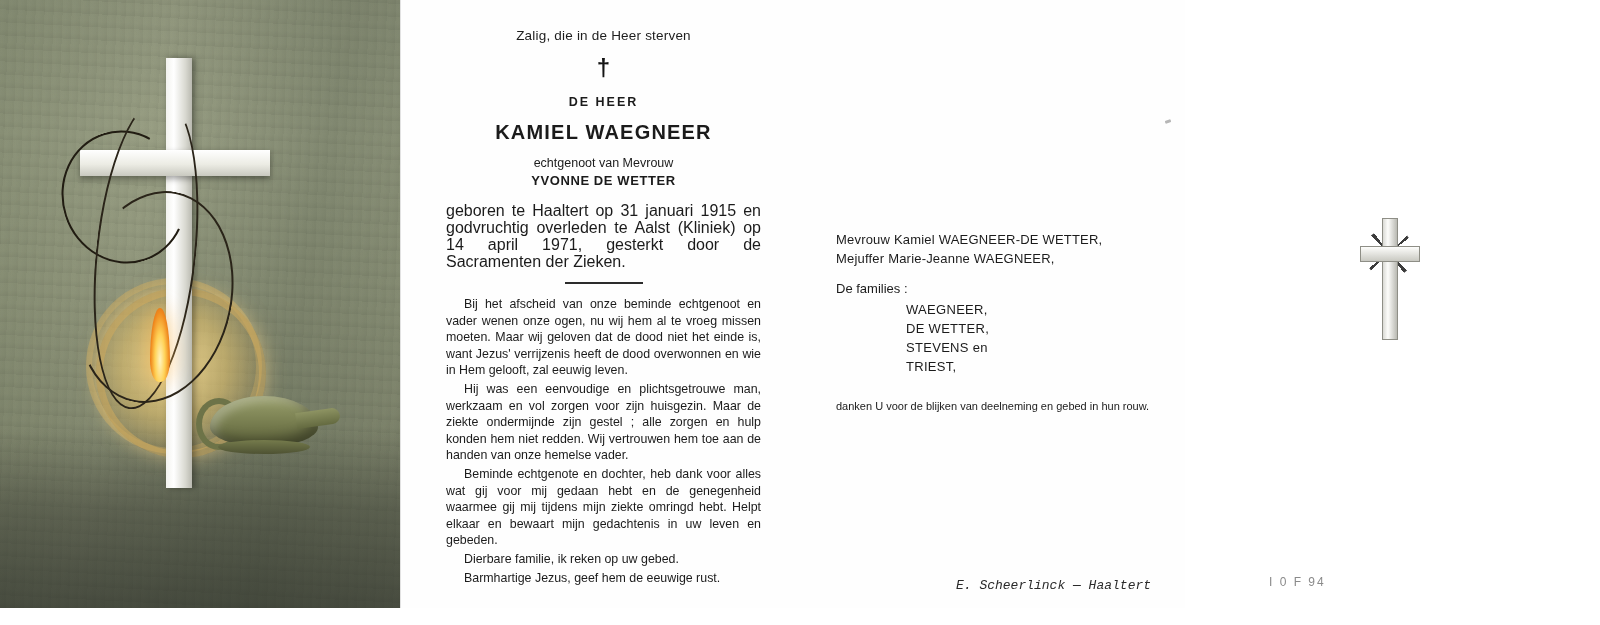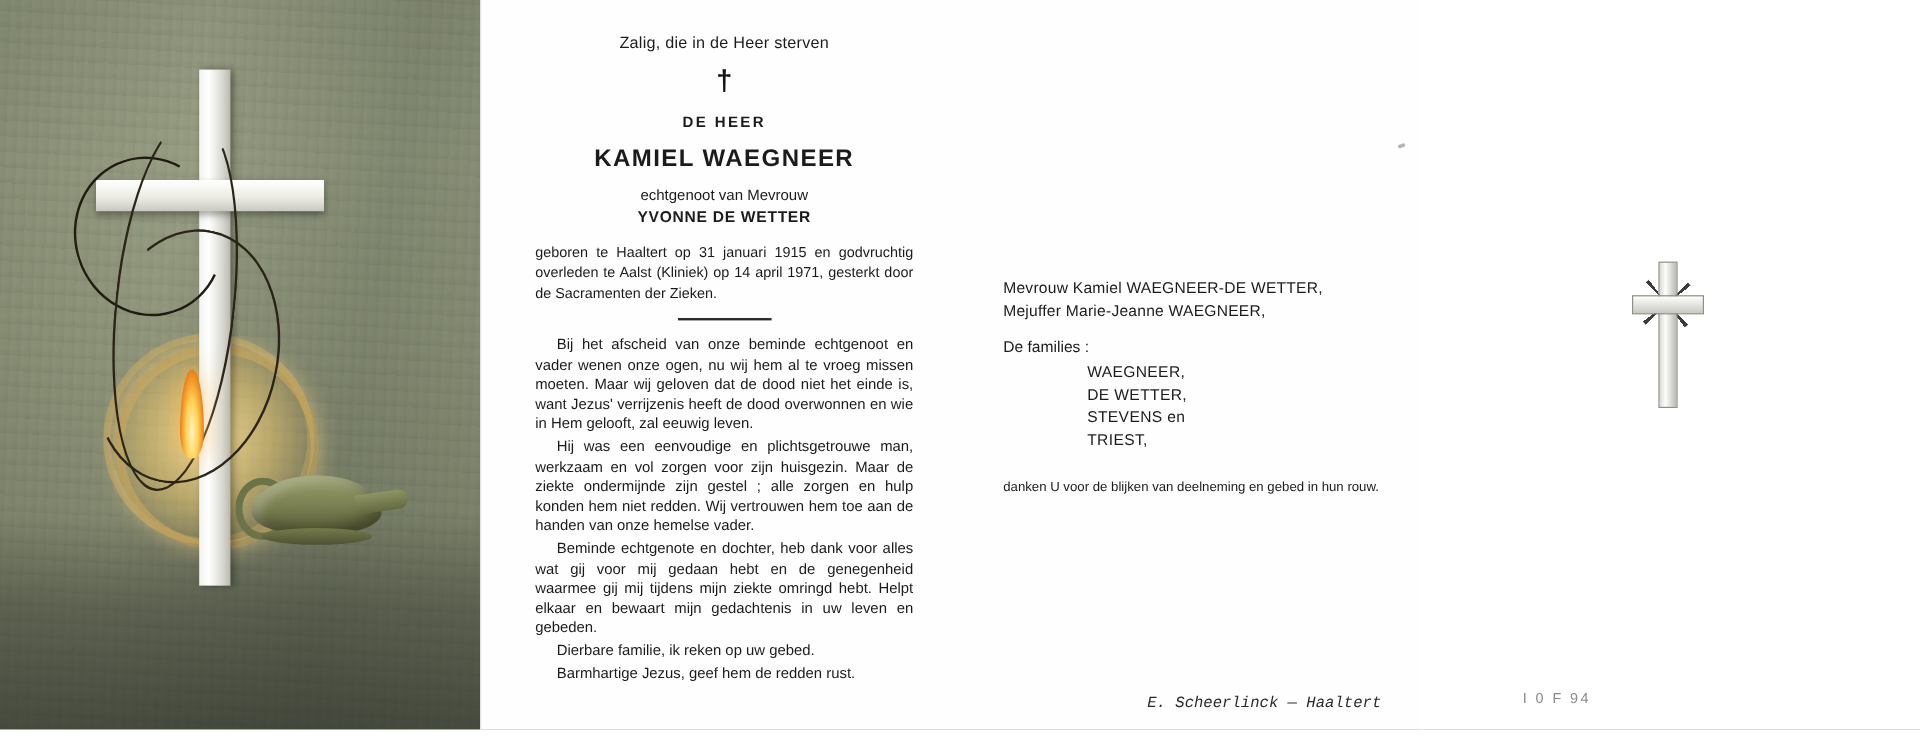--- a/index.html
+++ b/index.html
@@ -217,21 +217,21 @@
     margin-bottom: 3px;
   }
   .spouse-name {
     text-align: center;
     font-size: 13px;
     font-weight: 700;
     letter-spacing: .6px;
     margin-bottom: 14px;
   }
   .bio {
-    font-size: 12px;
+    font-size: 16px;
     line-height: 17px;
     text-align: justify;
     text-justify: inter-word;
   }
   .rule {
     width: 78px;
     height: 2px;
     background: #2c2c2c;
     margin: 12px auto 12px auto;
   }
@@ -397,21 +397,21 @@
       <div class="hdr-3">DE  HEER</div>
       <div class="name-main">KAMIEL WAEGNEER</div>
       <div class="spouse-line">echtgenoot van Mevrouw</div>
       <div class="spouse-name">YVONNE DE WETTER</div>
       <div class="bio">geboren te Haaltert op 31 januari 1915 en godvruchtig overleden te Aalst (Kliniek) op 14 april 1971, gesterkt door de Sacramenten der Zieken.</div>
       <div class="rule"></div>
       <p class="para">Bij het afscheid van onze beminde echtgenoot en vader wenen onze ogen, nu wij hem al te vroeg missen moeten. Maar wij geloven dat de dood niet het einde is, want Jezus' verrijzenis heeft de dood overwonnen en wie in Hem gelooft, zal eeuwig leven.</p>
       <p class="para">Hij was een eenvoudige en plichtsgetrouwe man, werkzaam en vol zorgen voor zijn huisgezin. Maar de ziekte ondermijnde zijn gestel ; alle zorgen en hulp konden hem niet redden. Wij vertrouwen hem toe aan de handen van onze hemelse vader.</p>
       <p class="para">Beminde echtgenote en dochter, heb dank voor alles wat gij voor mij gedaan hebt en de genegenheid waarmee gij mij tijdens mijn ziekte omringd hebt. Helpt elkaar en bewaart mijn gedachtenis in uw leven en gebeden.</p>
       <p class="para">Dierbare familie, ik reken op uw gebed.</p>
-      <p class="para">Barmhartige Jezus, geef hem de redden rust.</p>
+      <p class="para">Barmhartige Jezus, geef hem de eeuwige rust.</p>
     </div>
 
     <div class="col-right">
       <div class="mourn-line">Mevrouw Kamiel WAEGNEER-DE WETTER,</div>
       <div class="mourn-line">Mejuffer Marie-Jeanne WAEGNEER,</div>
       <div class="fam-label">De families :</div>
       <div class="fam-item">WAEGNEER,</div>
       <div class="fam-item">DE WETTER,</div>
       <div class="fam-item">STEVENS en</div>
       <div class="fam-item">TRIEST,</div>

